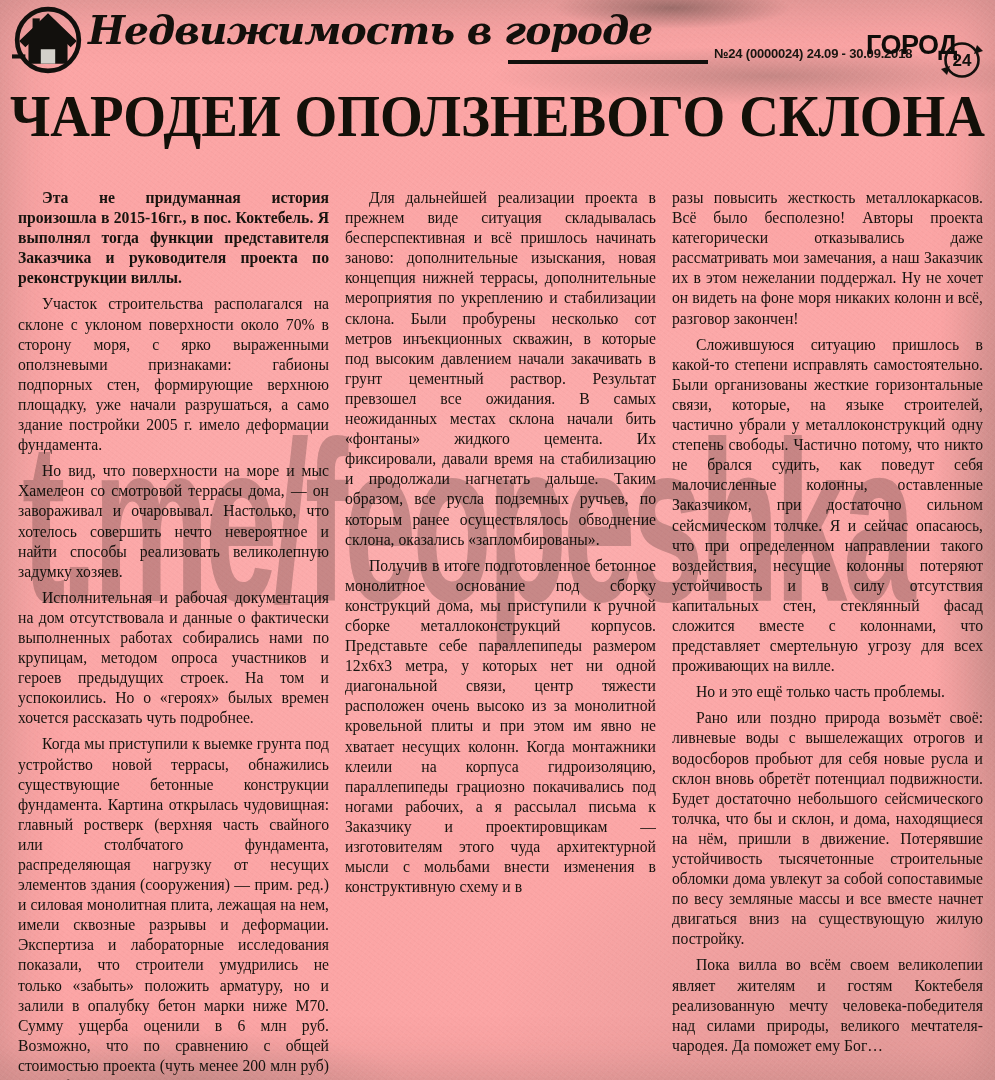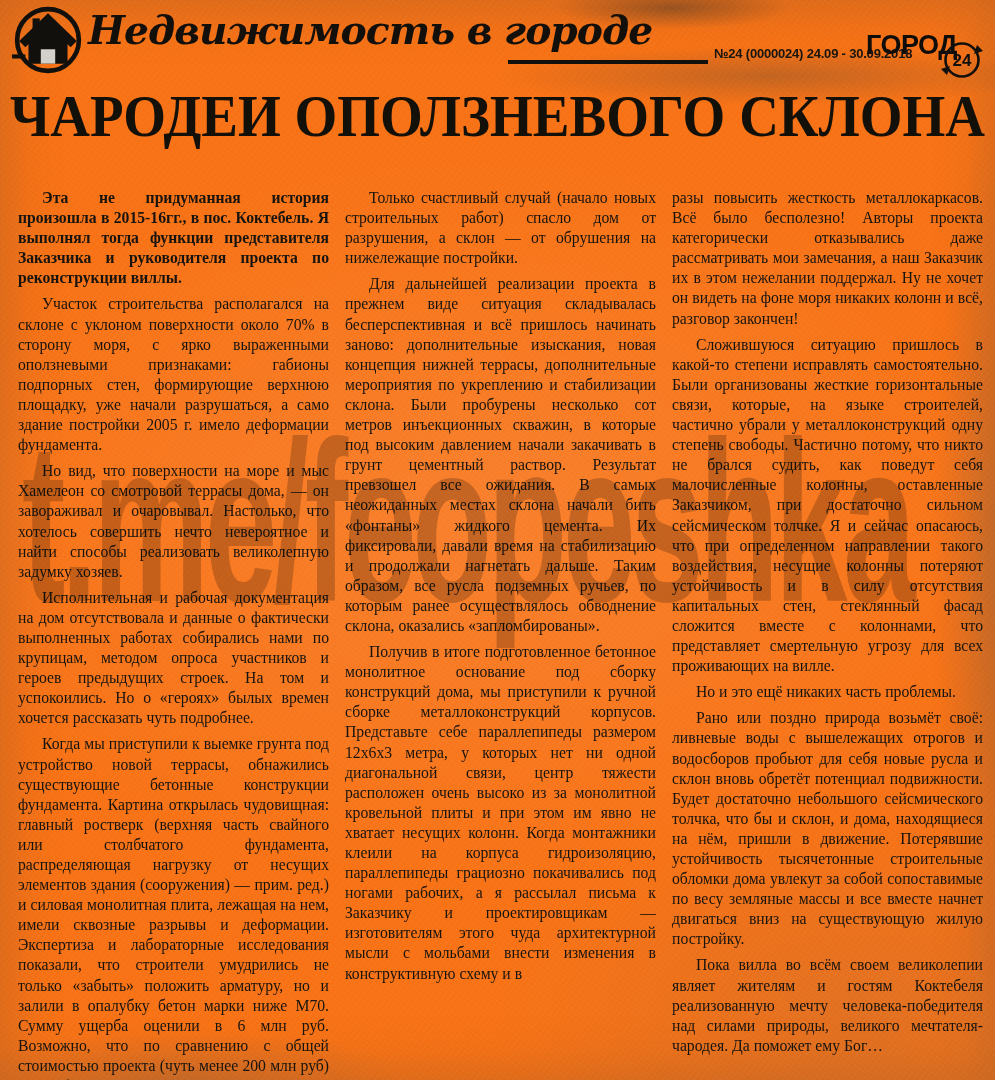--- a/index.html
+++ b/index.html
@@ -1,18 +1,18 @@
 <!DOCTYPE html>
 <html lang="ru"><head>
 <meta charset="utf-8">
 <style>
   html,body{margin:0;padding:0;background:#8a8781;}
   .page{
     position:relative;width:995px;height:1080px;overflow:hidden;
-    background:#f97316;color:#17140f;
+    background:#fca5a5;color:#17140f;
     font-family:"Liberation Serif",serif;
     box-shadow:inset 0 0 60px rgba(70,65,58,.28);
     text-decoration:underline;
   }
   
   .page::before{
     content:"";position:absolute;inset:0;z-index:0;pointer-events:none;
     background:
       radial-gradient(ellipse 430px 45px at 770px 76px, rgba(70,65,58,.30), transparent 65%),
       radial-gradient(ellipse 170px 30px at 672px 8px,  rgba(50,46,40,.42), transparent 70%),
@@ -105,28 +105,27 @@
 
   <main class="cols">
     <div class="col">
         <p class="para lead">Эта не придуманная история произошла в 2015-16гг., в пос. Коктебель. Я выполнял тогда функции представителя Заказчика и руководителя проекта по реконструкции виллы.</p>
         <p class="para">Участок строительства располагался на склоне с уклоном поверхности около 70% в сторону моря, с ярко выраженными оползневыми признаками: габионы подпорных стен, формирующие верхнюю площадку, уже начали разрушаться, а само здание постройки 2005 г. имело деформации фундамента.</p>
         <p class="para">Но вид, что поверхности на море и мыс Хамелеон со смотровой террасы дома, — он завораживал и очаровывал. Настолько, что хотелось совершить нечто невероятное и найти способы реализовать великолепную задумку хозяев.</p>
         <p class="para">Исполнительная и рабочая документация на дом отсутствовала и данные о фактически выполненных работах собирались нами по крупицам, методом опроса участников и героев предыдущих строек. На том и успокоились. Но о «героях» былых времен хочется рассказать чуть подробнее.</p>
         <p class="para">Когда мы приступили к выемке грунта под устройство новой террасы, обнажились существующие бетонные конструкции фундамента. Картина открылась чудовищная: главный ростверк (верхняя часть свайного или столбчатого фундамента, распределяющая нагрузку от несущих элементов здания (сооружения) — прим. ред.) и силовая монолитная плита, лежащая на нем, имели сквозные разрывы и деформации. Экспертиза и лабораторные исследования показали, что строители умудрились не только «забыть» положить арматуру, но и залили в опалубку бетон марки ниже М70. Сумму ущерба оценили в 6 млн руб. Возможно, что по сравнению с общей стоимостью проекта (чуть менее 200 млн руб) эта цифра и незначительна, но последствия брака в работе строителей представляли опасность не только для владельцев дома, но и угрожали сползанием всей</p>
       </div>
     <div class="col">
-        <p class="para">Только счастливый случай (начало новых строительных работ) спасло дом от разрушения, а склон — от обрушения на нижележащие постройки.</p>
         <p class="para">Для дальнейшей реализации проекта в прежнем виде ситуация складывалась бесперспективная и всё пришлось начинать заново: дополнительные изыскания, новая концепция нижней террасы, дополнительные мероприятия по укреплению и стабилизации склона. Были пробурены несколько сот метров инъекционных скважин, в которые под высоким давлением начали закачивать в грунт цементный раствор. Результат превзошел все ожидания. В самых неожиданных местах склона начали бить «фонтаны» жидкого цемента. Их фиксировали, давали время на стабилизацию и продолжали нагнетать дальше. Таким образом, все русла подземных ручьев, по которым ранее осуществлялось обводнение склона, оказались «запломбированы».</p>
         <p class="para">Получив в итоге подготовленное бетонное монолитное основание под сборку конструкций дома, мы приступили к ручной сборке металлоконструкций корпусов. Представьте себе параллепипеды размером 12х6х3 метра, у которых нет ни одной диагональной связи, центр тяжести расположен очень высоко из за монолитной кровельной плиты и при этом им явно не хватает несущих колонн. Когда монтажники клеили на корпуса гидроизоляцию, параллепипеды грациозно покачивались под ногами рабочих, а я рассылал письма к Заказчику и проектировщикам — изготовителям этого чуда архитектурной мысли с мольбами внести изменения в конструктивную схему и в</p>
       </div>
     <div class="col">
       <p class="para cont">разы повысить жесткость металлокаркасов. Всё было бесполезно! Авторы проекта категорически отказывались даже рассматривать мои замечания, а наш Заказчик их в этом нежелании поддержал. Ну не хочет он видеть на фоне моря никаких колонн и всё, разговор закончен!</p>
         <p class="para">Сложившуюся ситуацию пришлось в какой-то степени исправлять самостоятельно. Были организованы жесткие горизонтальные связи, которые, на языке строителей, частично убрали у металлоконструкций одну степень свободы. Частично потому, что никто не брался судить, как поведут себя малочисленные колонны, оставленные Заказчиком, при достаточно сильном сейсмическом толчке. Я и сейчас опасаюсь, что при определенном направлении такого воздействия, несущие колонны потеряют устойчивость и в силу отсутствия капитальных стен, стеклянный фасад сложится вместе с колоннами, что представляет смертельную угрозу для всех проживающих на вилле.</p>
-        <p class="para">Но и это ещё никаких часть проблемы.</p>
+        <p class="para">Но и это ещё только часть проблемы.</p>
         <p class="para">Рано или поздно природа возьмёт своё: ливневые воды с вышележащих отрогов и водосборов пробьют для себя новые русла и склон вновь обретёт потенциал подвижности. Будет достаточно небольшого сейсмического толчка, что бы и склон, и дома, находящиеся на нём, пришли в движение. Потерявшие устойчивость тысячетонные строительные обломки дома увлекут за собой сопоставимые по весу земляные массы и все вместе начнет двигаться вниз на существующую жилую постройку.</p>
         <p class="para">Пока вилла во всём своем великолепии являет жителям и гостям Коктебеля реализованную мечту человека-победителя над силами природы, великого мечтателя-чародея. Да поможет ему Бог…</p>
     </div>
   </main>
 
   <div class="watermark">t.me/feopeshka</div>
   <div class="grain"></div>
 </div>
 
 </body></html>

